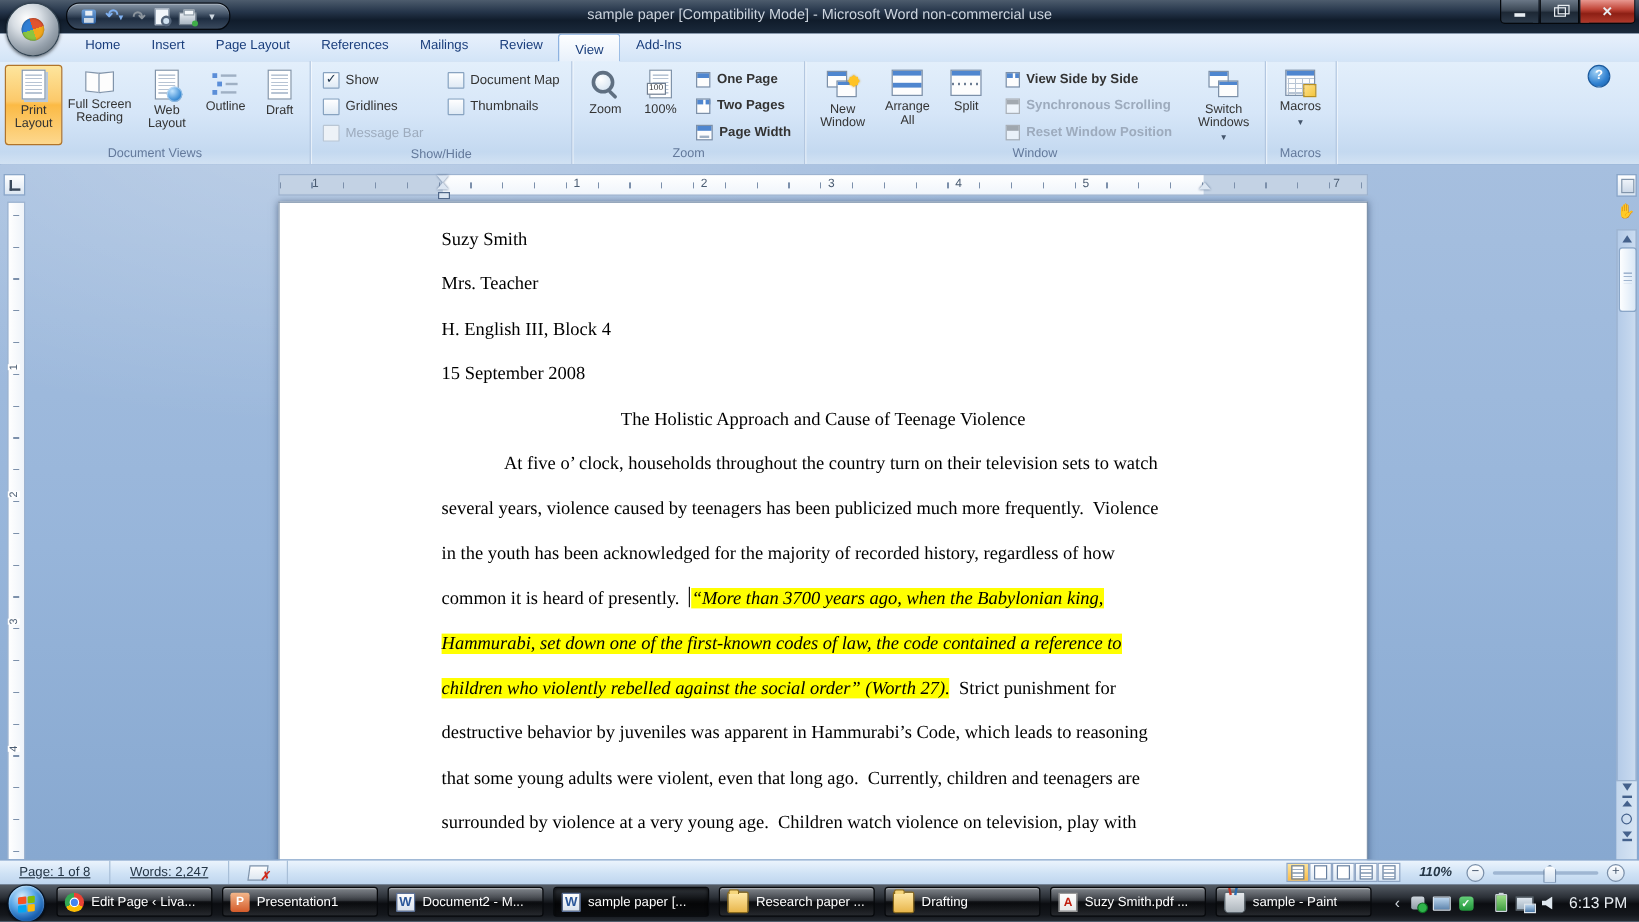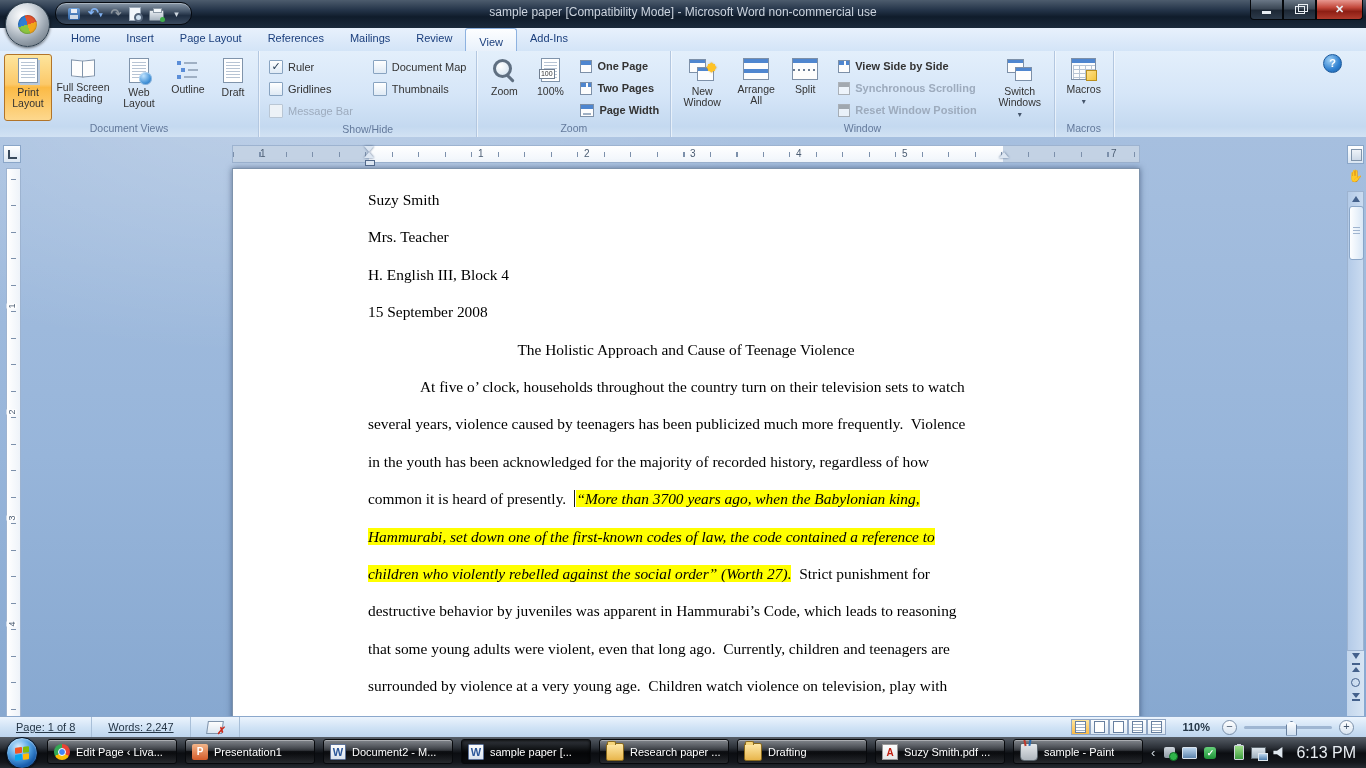--- a/index.html
+++ b/index.html
@@ -208,21 +208,21 @@
   .st-book{width:14px;height:11px;background:linear-gradient(#fdfdfd,#dde7f1);border:1px solid #8094ab;
     transform:skewX(-8deg);position:relative;}
   .st-book:after{content:"✗";position:absolute;right:-4px;bottom:-3px;color:#cf2a1b;font-size:10px;font-weight:bold;}
   .st-spacer{flex:1;}
   .viewbtns{display:flex;height:16px;margin-right:8px;}
   .vb{width:19px;height:16px;border:1px solid #91a7c5;background:linear-gradient(#fdfeff,#dce8f4);
     display:flex;align-items:center;justify-content:center;box-sizing:border-box;}
   .vb.active{background:linear-gradient(#fde59d,#fbba45);}
   .vb .mini{width:9px;height:10px;background:#fff;border:1px solid #68embroider;border:1px solid #6880a0;}
   .vb .mini.lines{background:repeating-linear-gradient(180deg,#fff 0 2px,#9fb0c4 2px 3px);}
-  .zoomlbl{margin:0 8px;font-weight:bold;color:#253646;}
+  .zoomlbl{margin:0 8px;font-weight:bold;color:#253646;font-style:italic;}
   .zbtn{width:13px;height:13px;border-radius:50%;border:1px solid #7a8fa9;background:linear-gradient(#fff,#d8e4f1);
     text-align:center;line-height:11px;font-size:11px;color:#44556b;margin:0 4px;}
   .ztrack{width:88px;height:3px;background:#9fb6d2;border-radius:2px;position:relative;margin:0 3px;}
   .zthumb{position:absolute;left:42px;top:-5px;width:9px;height:13px;background:linear-gradient(#fdfeff,#cfdff0);
     border:1px solid #68809f;clip-path:polygon(50% 0,100% 30%,100% 100%,0 100%,0 30%);}
   
   .taskbar{position:absolute;left:0;right:0;bottom:0;height:31px;
     background:linear-gradient(180deg,#575e67 0%,#2a2f36 35%,#0b0d11 52%,#14171c 82%,#272c33 100%);}
   .startorb{position:absolute;left:6px;top:0px;width:30px;height:30px;border-radius:50%;
     background:radial-gradient(circle at 38% 30%,#d6ecfc,#58a7e8 38%,#1b61b0 68%,#0a3a78);
@@ -268,21 +268,21 @@
   .t-av{width:12px;height:12px;border-radius:3px;background:linear-gradient(#66d07a,#1f9438);color:#fff;
     font-size:9px;font-weight:bold;text-align:center;line-height:12px;}
   .t-av:after{content:"✓";}
   .t-batt{width:8px;height:13px;background:linear-gradient(#9fe08a,#3d9c3f);border:1px solid #cfd6dd;border-radius:1px;}
   .t-batt:before{content:"";position:absolute;left:2px;top:-2px;width:4px;height:2px;background:#cfd6dd;}
   .t-net{width:13px;height:10px;background:linear-gradient(#dfe7ee,#9fb0bf);border:1px solid #5c666e;}
   .t-net:after{content:"";position:absolute;right:-3px;bottom:-3px;width:8px;height:6px;
     background:linear-gradient(#bcd6ee,#4d7cab);border:1px solid #dfe7ee;}
   .t-vol{width:12px;height:12px;background:#dfe7ee;
     clip-path:polygon(0 35%,30% 35%,75% 5%,75% 95%,30% 65%,0 65%);}
-  .clock{font-size:16px;margin:0 6px 0 4px;}
+  .clock{font-size:13px;margin:0 6px 0 4px;}
 </style>
 </head>
 <body>
 
 <div id="app">
 
   <div class="titlebar">
     <div class="title-text">sample paper [Compatibility Mode]  -  Microsoft Word non-commercial use</div>
   </div>
   <div class="orb">
@@ -347,21 +347,21 @@
         </div>
       </div>
       <div class="rg-label">Document Views</div>
     </div>
 
     <div class="rgroup">
       <div class="rg-content">
         <div class="chkcol">
           <div class="chk checked">
               <span class="box"></span>
-              <span>Ruler</span>
+              <span>Show</span>
             </div>
           <div class="chk">
               <span class="box"></span>
               <span>Gridlines</span>
             </div>
           <div class="chk disabled">
               <span class="box"></span>
               <span>Message Bar</span>
             </div>
         </div>

